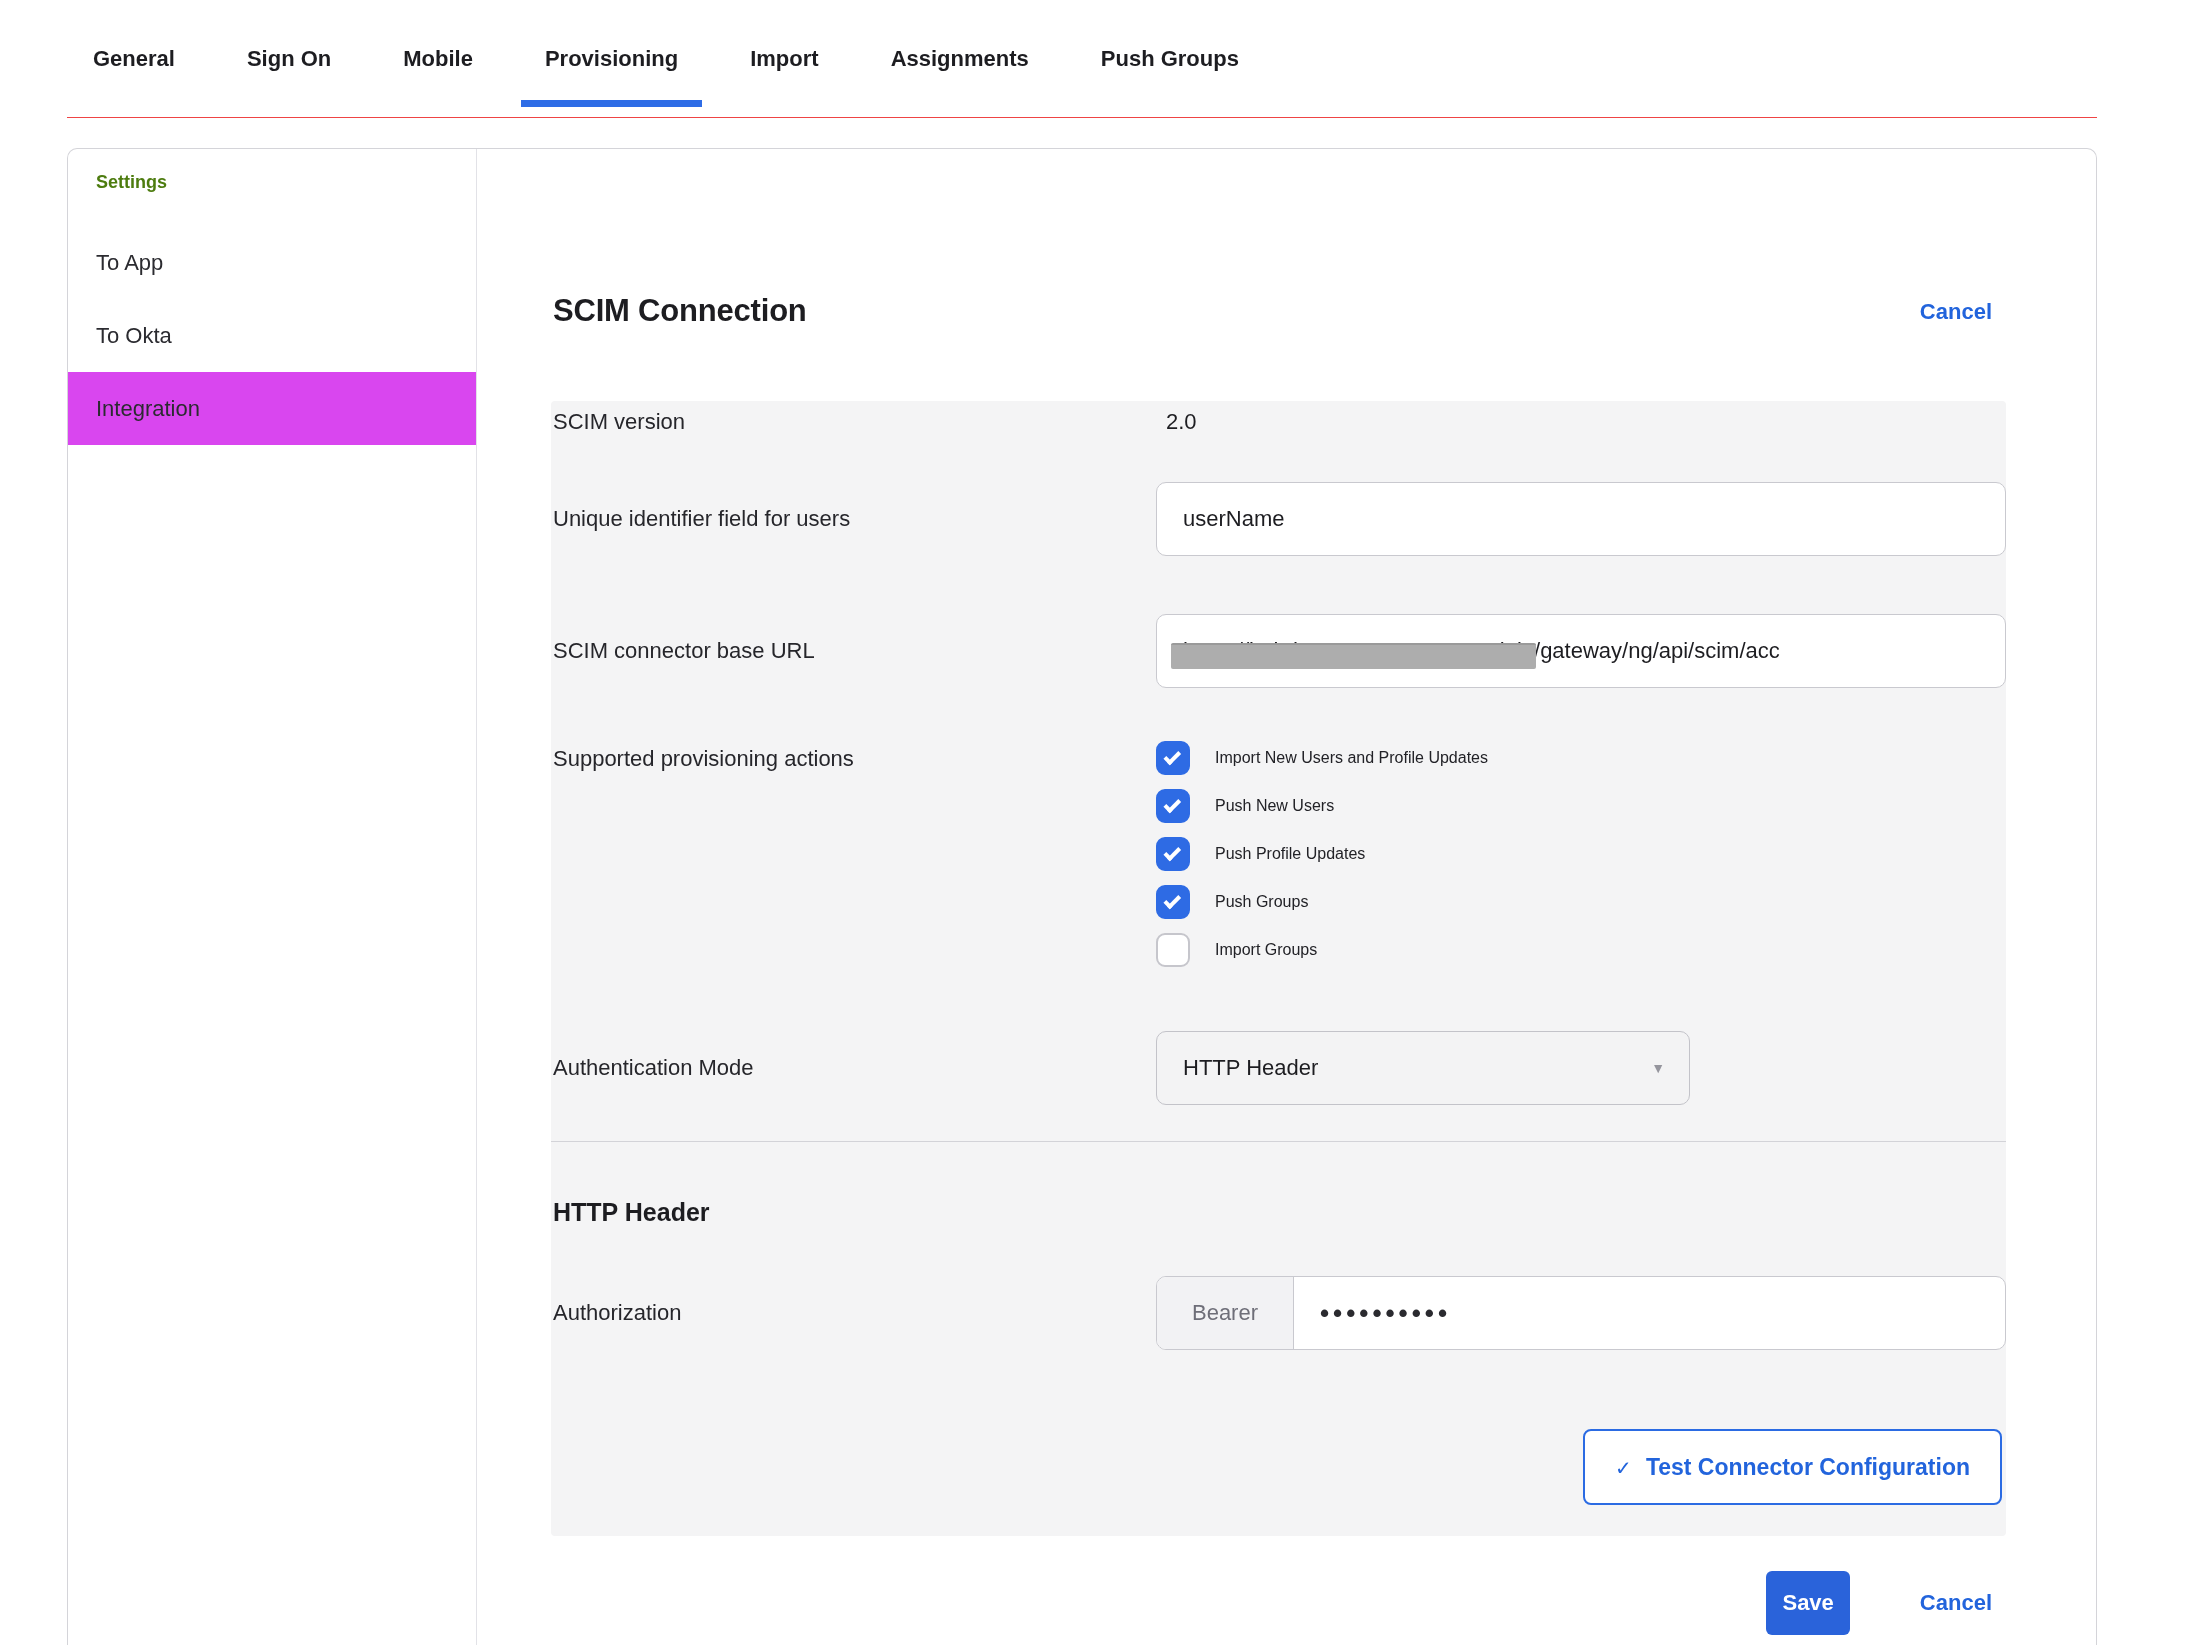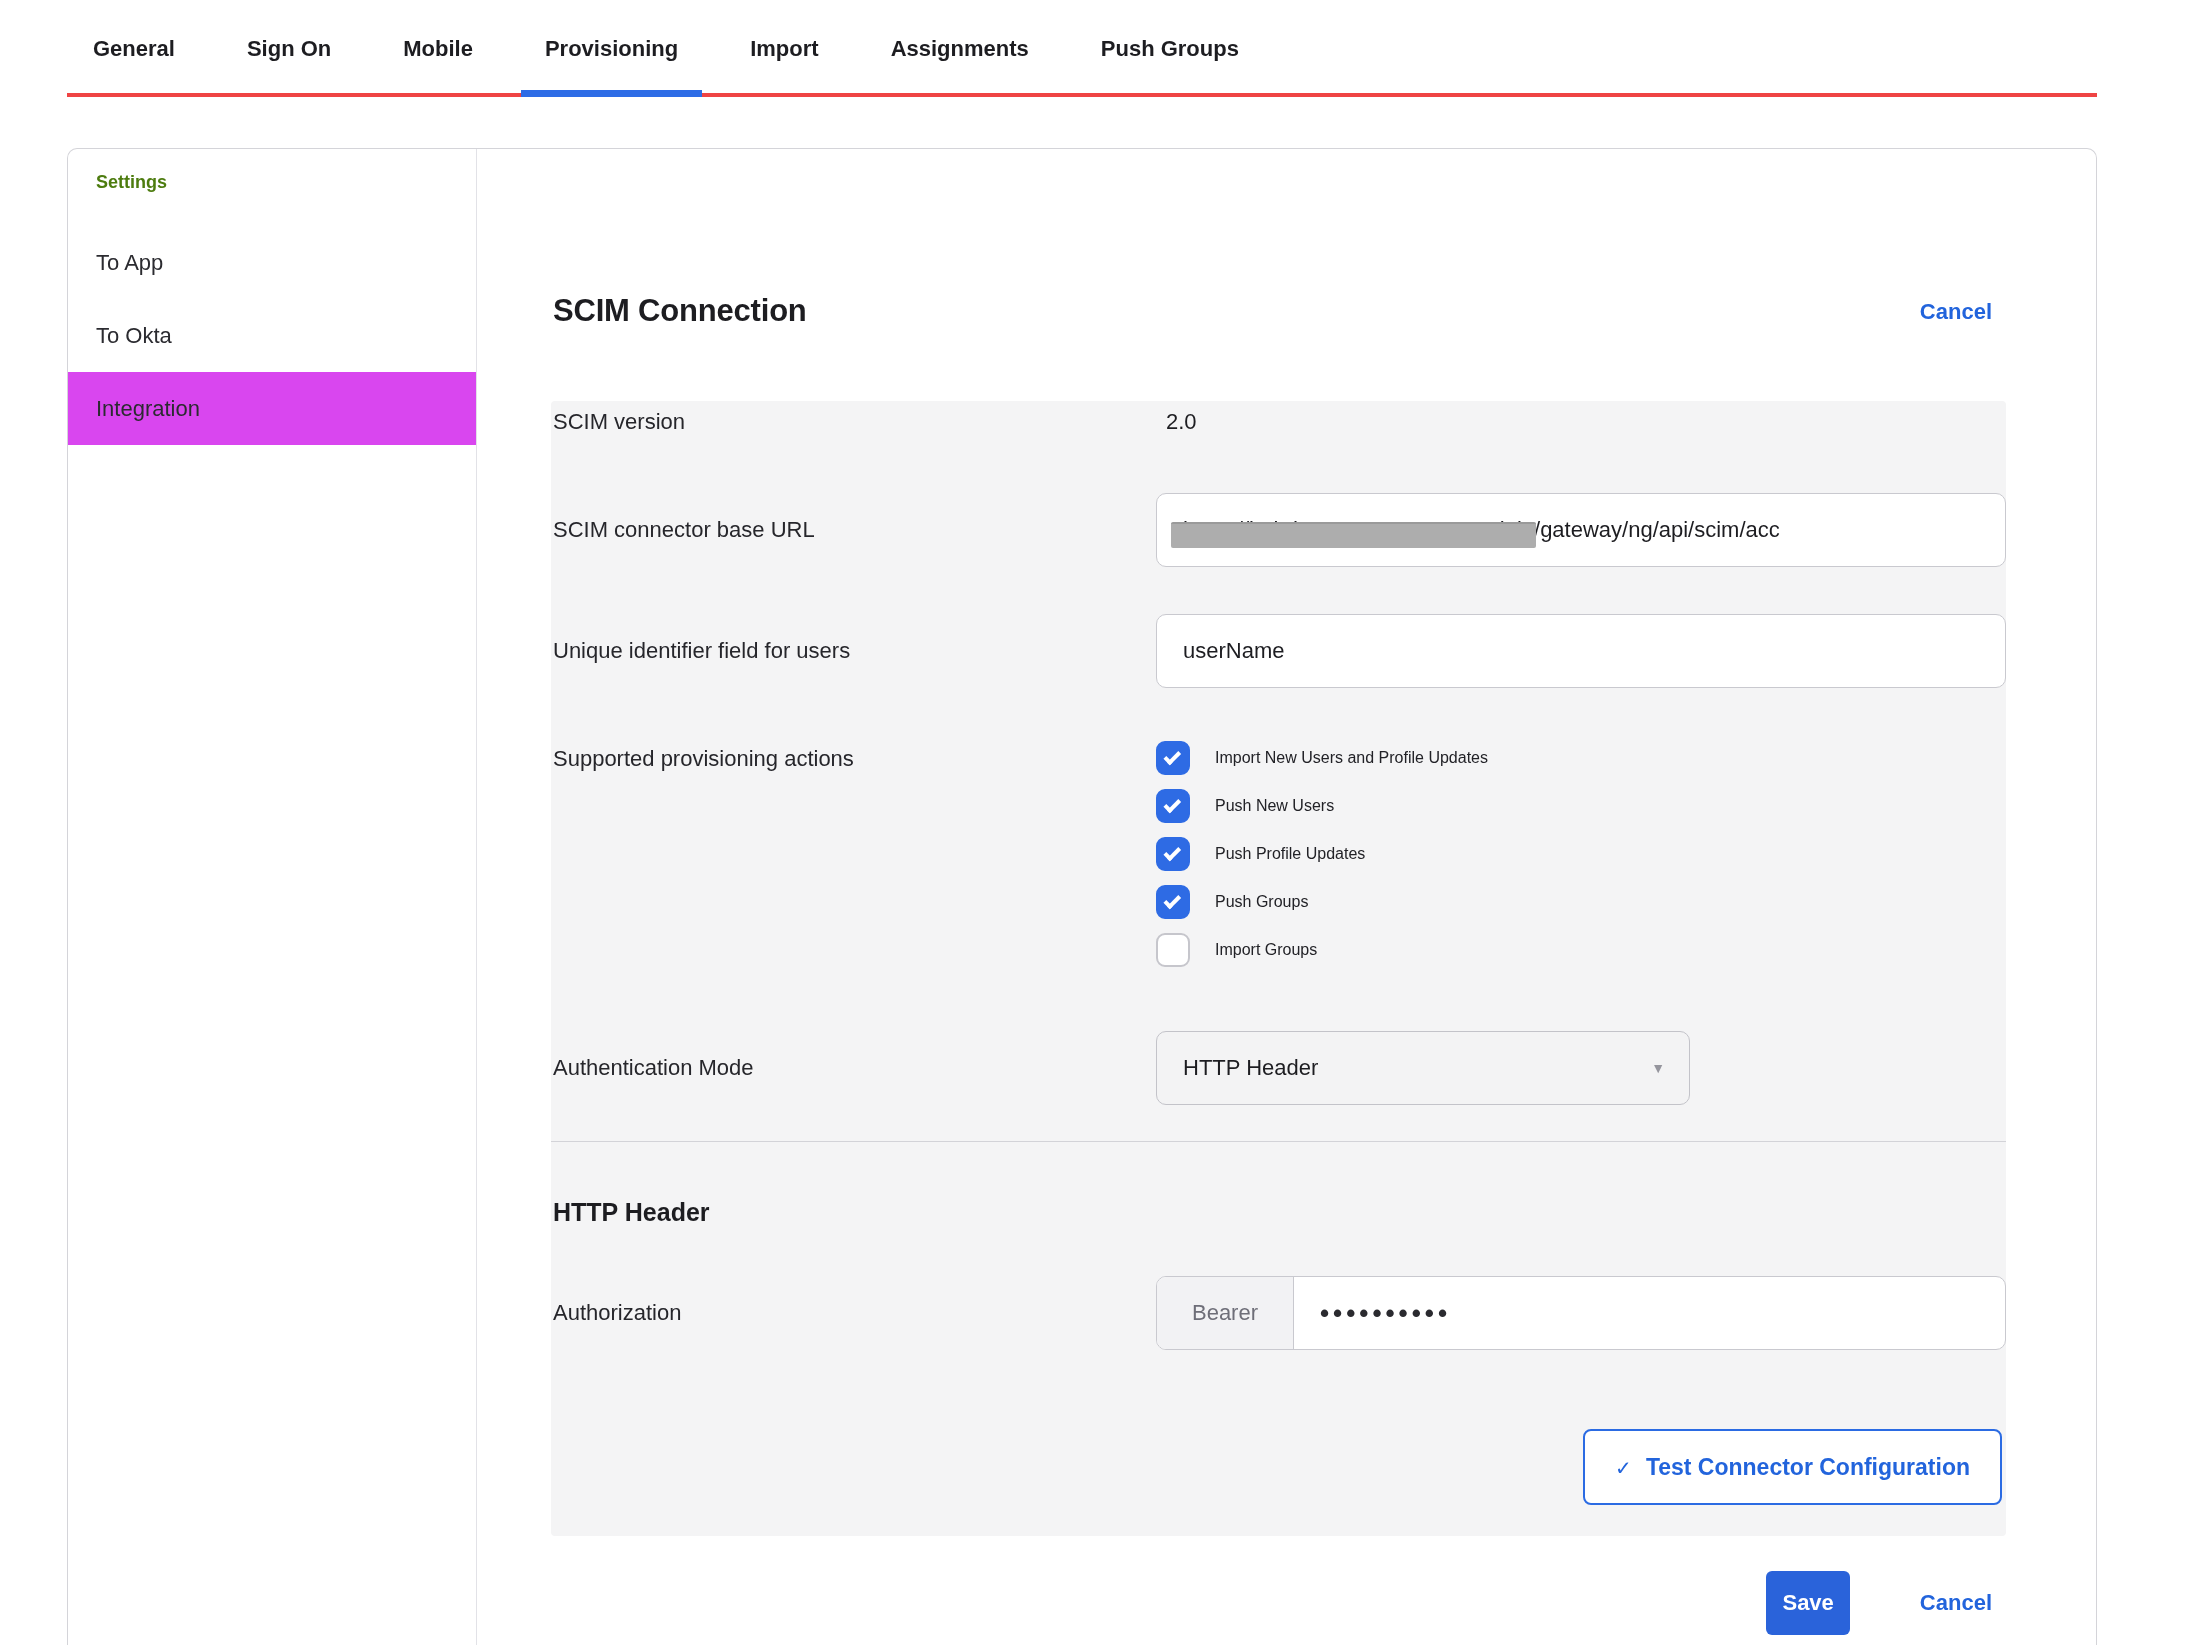--- a/index.html
+++ b/index.html
@@ -1,22 +1,22 @@
 <!DOCTYPE html>
 <html><head>
 <meta charset="utf-8">
 <style>
   * { margin:0; padding:0; box-sizing:border-box; }
   html,body { background:#ffffff; }
   body { font-family:"Liberation Sans", sans-serif; color:#1d1d21; }
   .screen { position:relative; width:2201px; height:1645px; background:#fff; overflow:hidden; }
 
   
-  .tabbar { position:absolute; left:67px; top:0; width:2030px; height:97px;
-            border-bottom:4px solid #ef4444; display:flex; align-items:flex-start; gap:24px; padding-left:2px; }
+  .tabbar { position:absolute; left:67px; top:0; width:2030px; height:118px;
+            border-bottom:1px solid #ef4444; display:flex; align-items:center; gap:24px; padding-left:2px; }
   .tab { position:relative; height:97px; display:flex; align-items:center; padding:0 24px;
          font-size:22px; font-weight:700; color:#1d1d21; cursor:pointer; text-decoration:none; white-space:nowrap; }
   .tab.active::after { content:""; position:absolute; left:0; right:0; bottom:0; height:7px; background:#2e6ce6; }
 
   
   .panel { position:absolute; left:67px; top:148px; width:2030px; height:1497px;
            background:#fff; border:1px solid #d4d4d9; border-bottom:none; border-radius:10px 10px 0 0; }
 
   
   .sidebar { position:absolute; left:0; top:0; bottom:0; width:409px; border-right:1px solid #e2e2e7; }
@@ -119,42 +119,42 @@
     <h1 class="content-title">SCIM Connection</h1>
     <a class="top-cancel">Cancel</a>
 
     <div class="gbox">
 
       <div class="row row-version">
         <div class="lbl">SCIM version</div>
         <div class="ctl"><span class="val">2.0</span></div>
       </div>
 
+      <div class="row row-uid">
+        <div class="lbl">Unique identifier field for users</div>
+        <div class="ctl">
+          <div class="text-input">
+            <span>userName</span>
+          </div>
+        </div>
+      </div>
+
       <div class="row row-url">
         <div class="lbl">SCIM connector base URL</div>
         <div class="ctl">
           <div class="text-input">
             <span class="masked">
               <span>https://b5bd-125-19-67-148.ngrok.io</span>
               <span class="redaction-bar"></span>
             </span>
               <span class="url-suffix">/gateway/ng/api/scim/acc</span>
           </div>
         </div>
       </div>
 
-      <div class="row row-uid">
-        <div class="lbl">Unique identifier field for users</div>
-        <div class="ctl">
-          <div class="text-input">
-            <span>userName</span>
-          </div>
-        </div>
-      </div>
-
       <div class="row row-actions">
         <div class="lbl">Supported provisioning actions</div>
         <div class="ctl">
           <div class="cb-stack">
             <div class="cb-row">
               <span class="checkbox checked">
                   <span class="check-icon"></span>
                 </span>
               <span class="cb-label">Import New Users and Profile Updates</span>
             </div>

